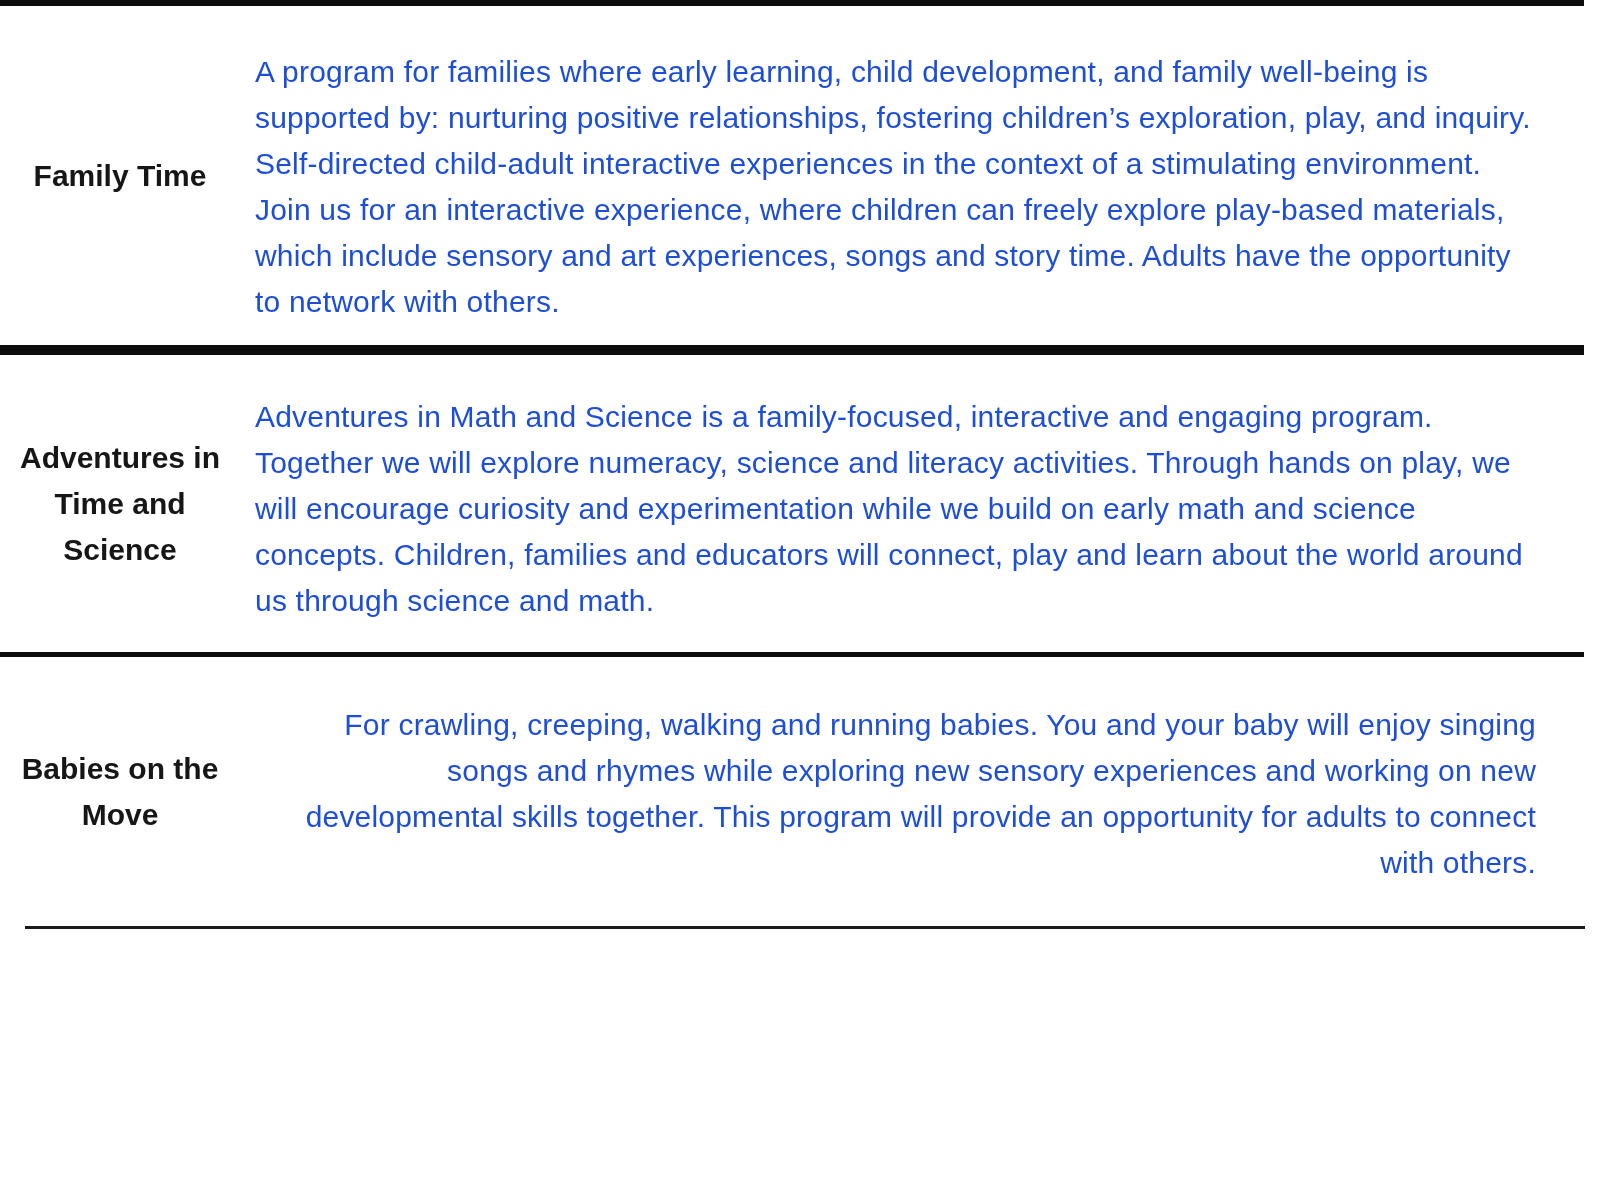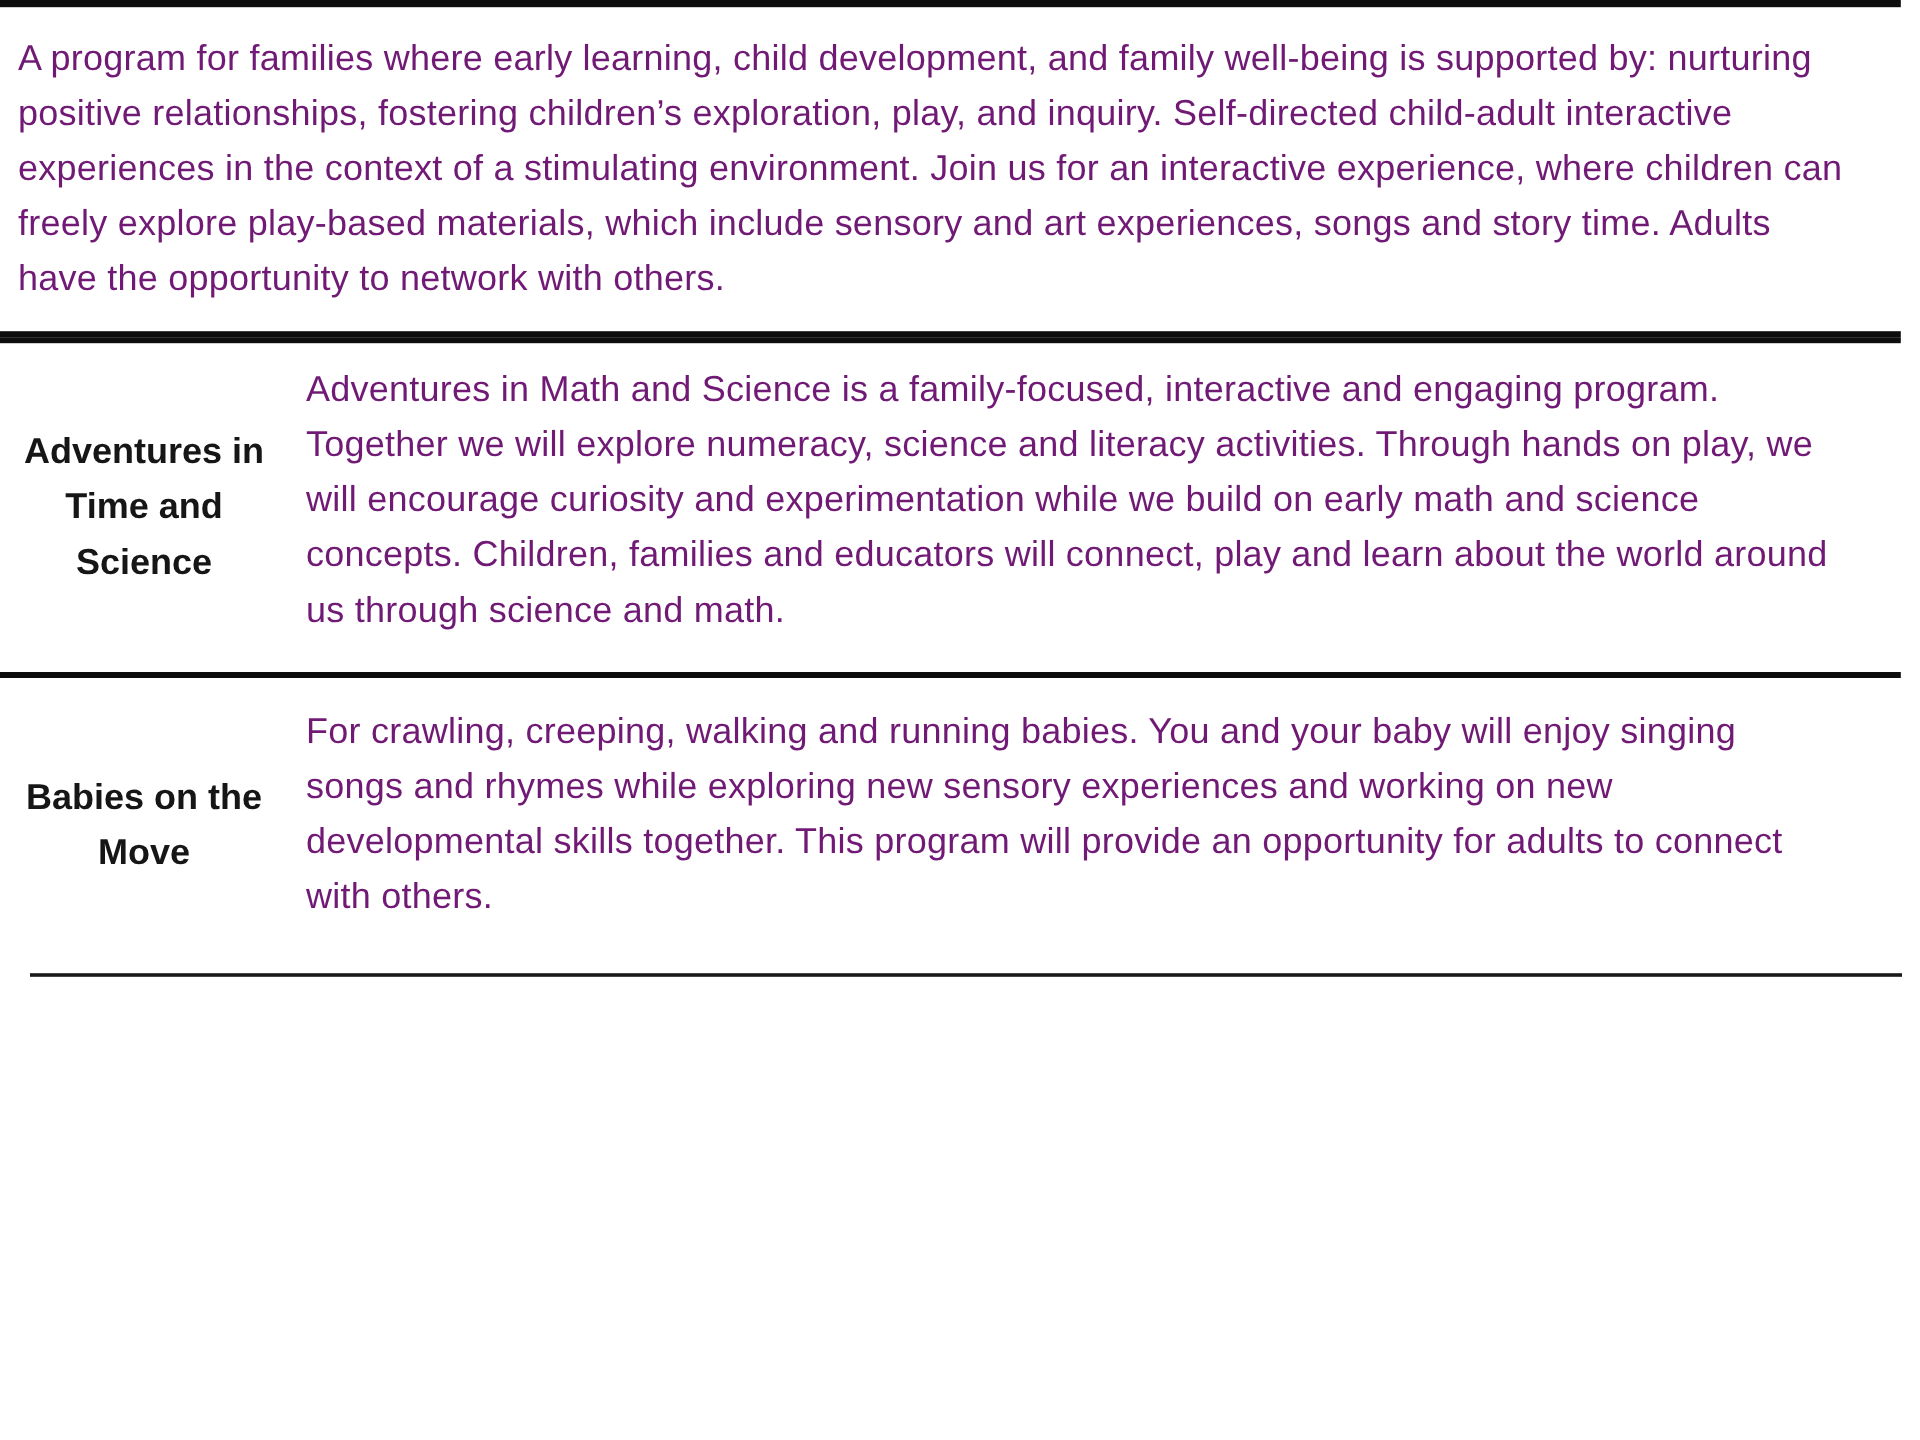--- a/index.html
+++ b/index.html
@@ -40,39 +40,41 @@
     font-size: 30px;
     line-height: 46px;
     color: #161616;
     padding: 10px 8px;
   }
   .cell-desc {
     flex: 1 1 auto;
     padding: 16px 48px 28px 15px;
     font-size: 30px;
     line-height: 46px;
-    color: #701a75;
+    color: #1d4ed8;
     letter-spacing: 0.2px;
+    margin-top: 23px;
   }
   .row-family .cell-desc   { padding-top: 20px; padding-bottom: 20px; }
-  .row-babies .cell-desc   { padding-top: 22px; padding-bottom: 40px; }
+  .row-babies .cell-desc   { padding-top: 22px; padding-bottom: 40px; text-align: right; }
   .bottom-rule {
     height: 3px;
     background: #1a1a1a;
     width: 1560px;
     margin-left: 25px;
   }
 </style>
 </head>
 <body>
 
 <div class="page">
   <div class="program-table">
 
     <div class="row row-family">
+      <div class="cell-name">Family Time</div>
       <div class="cell-desc">A program for families where early learning, child development, and family well-being is supported by: nurturing positive relationships, fostering children’s exploration, play, and inquiry. Self-directed child-adult interactive experiences in the context of a stimulating environment. Join us for an interactive experience, where children can freely explore play-based materials, which include sensory and art experiences, songs and story time. Adults have the opportunity to network with others.</div>
     </div>
 
     <div class="row row-art">
     </div>
 
     <div class="row row-adventures">
       <div class="cell-name">Adventures in Time and Science</div>
       <div class="cell-desc">Adventures in Math and Science is a family-focused, interactive and engaging program. Together we will explore numeracy, science and literacy activities. Through hands on play, we will encourage curiosity and experimentation while we build on early math and science concepts. Children, families and educators will connect, play and learn about the world around us through science and math.</div>
     </div>

